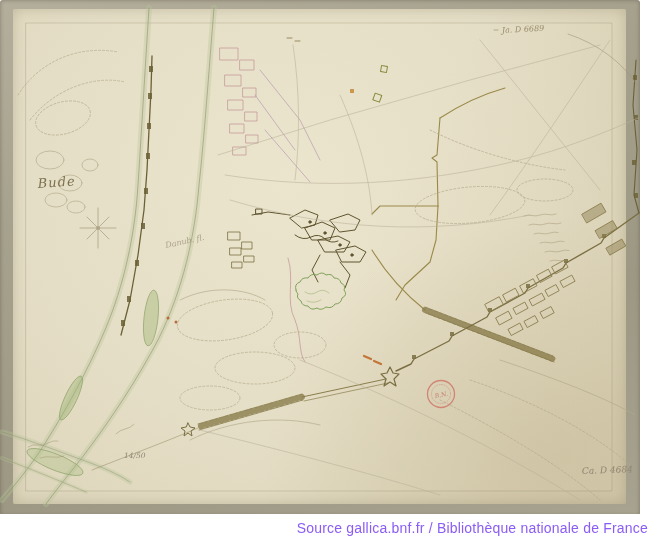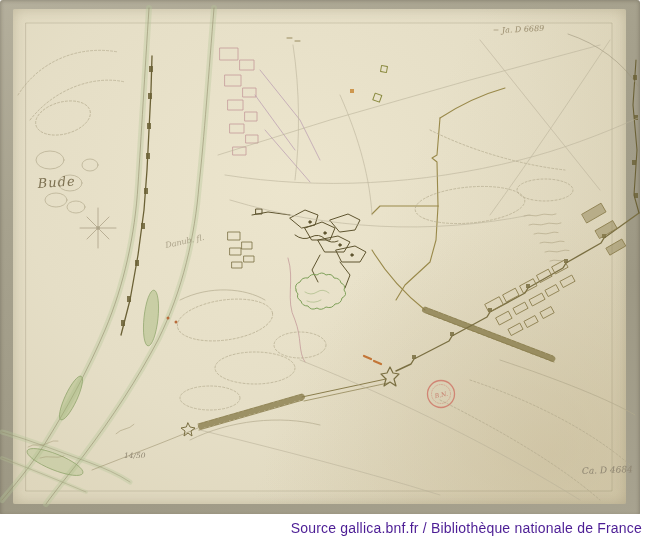--- a/index.html
+++ b/index.html
@@ -26,21 +26,21 @@
   #map-art{position:absolute;left:0;top:0;}
   .s{fill:none;stroke-linecap:round;stroke-linejoin:round;}
   .handw{font-family:"DejaVu Serif",serif;font-style:italic;}
 
   
   #caption-bar{
     position:absolute;left:0;top:514px;width:656px;height:28px;background:#ffffff;
     display:flex;align-items:center;justify-content:flex-end;
   }
   #caption-bar span{
-    color:#4c1d95;font-size:14px;letter-spacing:.2px;padding-right:14px;white-space:nowrap;
+    color:#8b5cf6;font-size:14px;letter-spacing:.2px;padding-right:8px;white-space:nowrap;
   }
 </style>
 </head>
 <body>
 
 <div id="stage">
 
   <div id="mount"></div>
   <div id="paper"></div>
 

